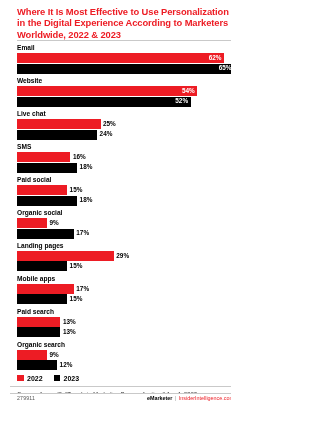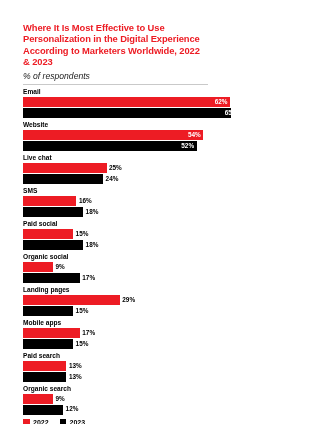--- a/index.html
+++ b/index.html
@@ -11,25 +11,26 @@
     width: 231px;
     height: 424px;
     font-family: "Liberation Sans", sans-serif;
     overflow: hidden;
     position: relative;
   }
   .chart-card {
     width: 231px;
     height: 368px;
     box-sizing: border-box;
-    padding: 16px;
+    padding: 0;
     background: #ffffff;
     display: flex;
     flex-direction: column;
     position: relative;
+    margin-left: 10px;
   }
   .header {
     padding: 6px 7px 0 7px;
   }
   .title {
     color: #ED1C24;
     font-weight: bold;
     font-size: 9.4px;
     line-height: 11.3px;
     letter-spacing: -0.1px;
@@ -160,21 +161,20 @@
     color: #ED1C24;
   }
 </style>
 </head>
 <body>
 
 <div class="chart-card">
 
   <div class="header">
     <div class="title">Where It Is Most Effective to Use Personalization in the Digital Experience According to Marketers Worldwide, 2022 &amp; 2023</div>
-    <div class="subtitle">% of respondents</div>
   </div>
 
   <div class="rule"></div>
 
   <div class="plot">
       <div class="group">
         <div class="cat-label">Email</div>
         <div class="bar-row">
           <div class="bar s2022" style="width: 207px;">
             <span class="val-in">62%</span>

